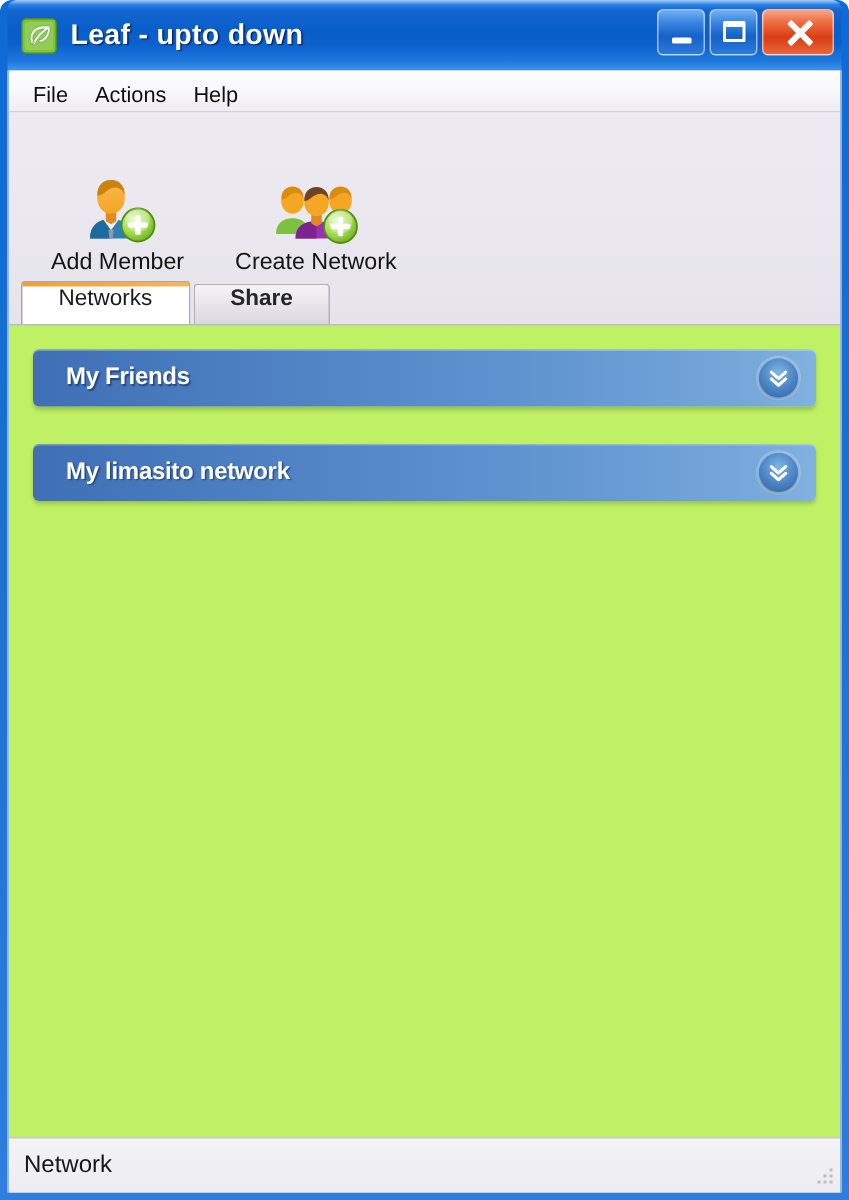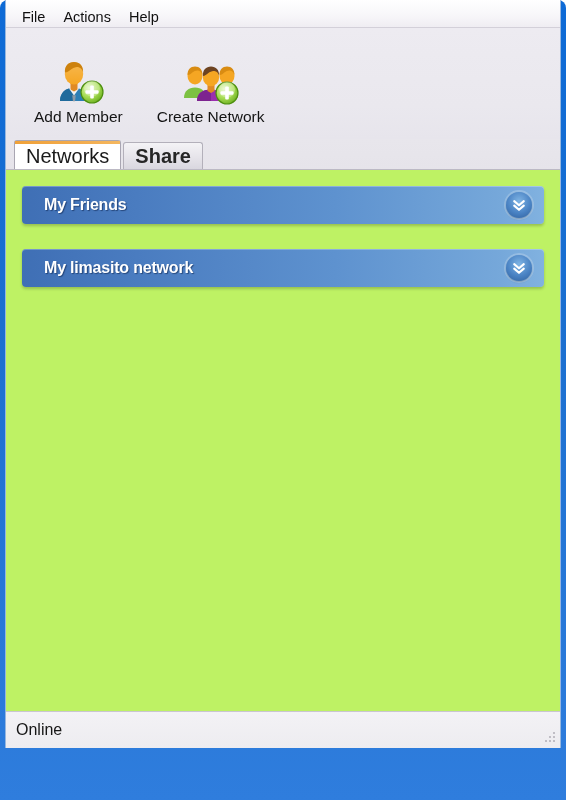--- a/index.html
+++ b/index.html
@@ -149,21 +149,21 @@
     color: #101010;
     padding: 2px 9px;
     cursor: default;
   }
 
   
   .toolbar {
     height: 102px;
     background: linear-gradient(to bottom, #edebf1 0%, #eae8ee 70%, #e7e5ec 100%);
     display: flex;
-    align-items: center;
+    align-items: flex-end;
     padding-left: 22px;
     padding-top: 9px;
     flex: 0 0 auto;
     gap: 22px;
   }
   .tool-btn {
     display: flex;
     flex-direction: column;
     align-items: center;
     cursor: pointer;
@@ -188,24 +188,24 @@
     flex: 0 0 auto;
     display: flex;
     align-items: flex-end;
     padding-left: 8px;
     background: linear-gradient(to bottom, #e8e6ec 0%, #e6e4ea 100%);
   }
   .tab {
     position: relative;
     height: 27px;
     box-sizing: border-box;
-    padding: 0 11px;
-    display: flex;
-    align-items: center;
-    font-size: 20px;
+    padding: 0 24px;
+    display: flex;
+    align-items: flex-start;
+    font-size: 15px;
     color: #1a1a1a;
     border: 1px solid #b3b0ba;
     border-bottom: none;
     border-radius: 3px 3px 0 0;
     cursor: pointer;
     margin-right: 2px;
   }
   .tab.active {
     background: #ffffff;
     height: 29px;
@@ -292,20 +292,43 @@
     width: 16px; height: 16px;
     opacity: .55;
   }
 </style>
 </head>
 <body>
 
 <div class="window">
  <div class="window-inner">
 
+  <div class="titlebar">
+    <div class="title-icon">
+      <svg width="24" height="24" viewBox="0 0 24 24">
+        <rect x="0.5" y="0.5" width="23" height="23" rx="3" fill="#7cc142" stroke="#4f8c20" stroke-width="1"></rect>
+        <rect x="2.5" y="2.5" width="19" height="19" rx="2" fill="#9ed960" opacity=".55"></rect>
+        <path d="M15.5 5.2c-5.4 0-9.4 3.1-9.4 8.3 0 1.6.5 3.1 1.4 4.3l1.3-1.5c-.6-.9-.9-1.9-.9-3 0-3.6 3-5.9 7.6-6-1.9 1.4-3.9 3.2-5.4 5.3-1.1 1.5-2.1 3.2-2.8 4.9l1.8.6c.6-1.6 1.5-3.1 2.5-4.5 1.9-2.6 4.3-4.6 6.2-5.8-.5 3.6-2.6 6.3-5.9 7l.4 1.8c4.8-1 7.6-5.1 7.1-10.6-.1-.5-.4-.8-.9-.8z" fill="#f2f7ee" stroke="#5b8f38" stroke-width=".4"></path>
+      </svg>
+    </div>
+    <div class="title-text">Leaf - upto down</div>
+
+    <div class="win-buttons">
+      <div class="win-btn min">
+        <span class="glyph-min"></span>
+      </div>
+      <div class="win-btn max">
+        <span class="glyph-max"></span>
+      </div>
+      <div class="win-btn close">
+        <span class="glyph-close-a"></span>
+        <span class="glyph-close-b"></span>
+      </div>
+    </div>
+  </div>
 
   <div class="client">
 
     <div class="menubar">
       <div class="menu-item">File</div>
       <div class="menu-item">Actions</div>
       <div class="menu-item">Help</div>
     </div>
 
     <div class="toolbar">
@@ -409,21 +432,21 @@
           <svg width="16" height="16" viewBox="0 0 16 16">
             <path d="M3.2 4.1L8 8.3l4.8-4.2" fill="none" stroke="#ffffff" stroke-width="2.1" stroke-linecap="round" stroke-linejoin="round"></path>
             <path d="M3.2 8.6L8 12.8l4.8-4.2" fill="none" stroke="#ffffff" stroke-width="2.1" stroke-linecap="round" stroke-linejoin="round"></path>
           </svg>
         </div>
       </div>
 
     </div>
 
     <div class="statusbar">
-      <div class="status-text">Online</div>
+      <div class="status-text">Network</div>
       <div class="resize-grip">
         <svg width="16" height="16" viewBox="0 0 16 16">
           <g fill="#9a97a2">
             <rect x="12" y="3" width="2" height="2"></rect>
             <rect x="12" y="7" width="2" height="2"></rect>
                 <rect x="8" y="7" width="2" height="2"></rect>
             <rect x="12" y="11" width="2" height="2"></rect>
                 <rect x="8" y="11" width="2" height="2"></rect>
                 <rect x="4" y="11" width="2" height="2"></rect>
           </g>

